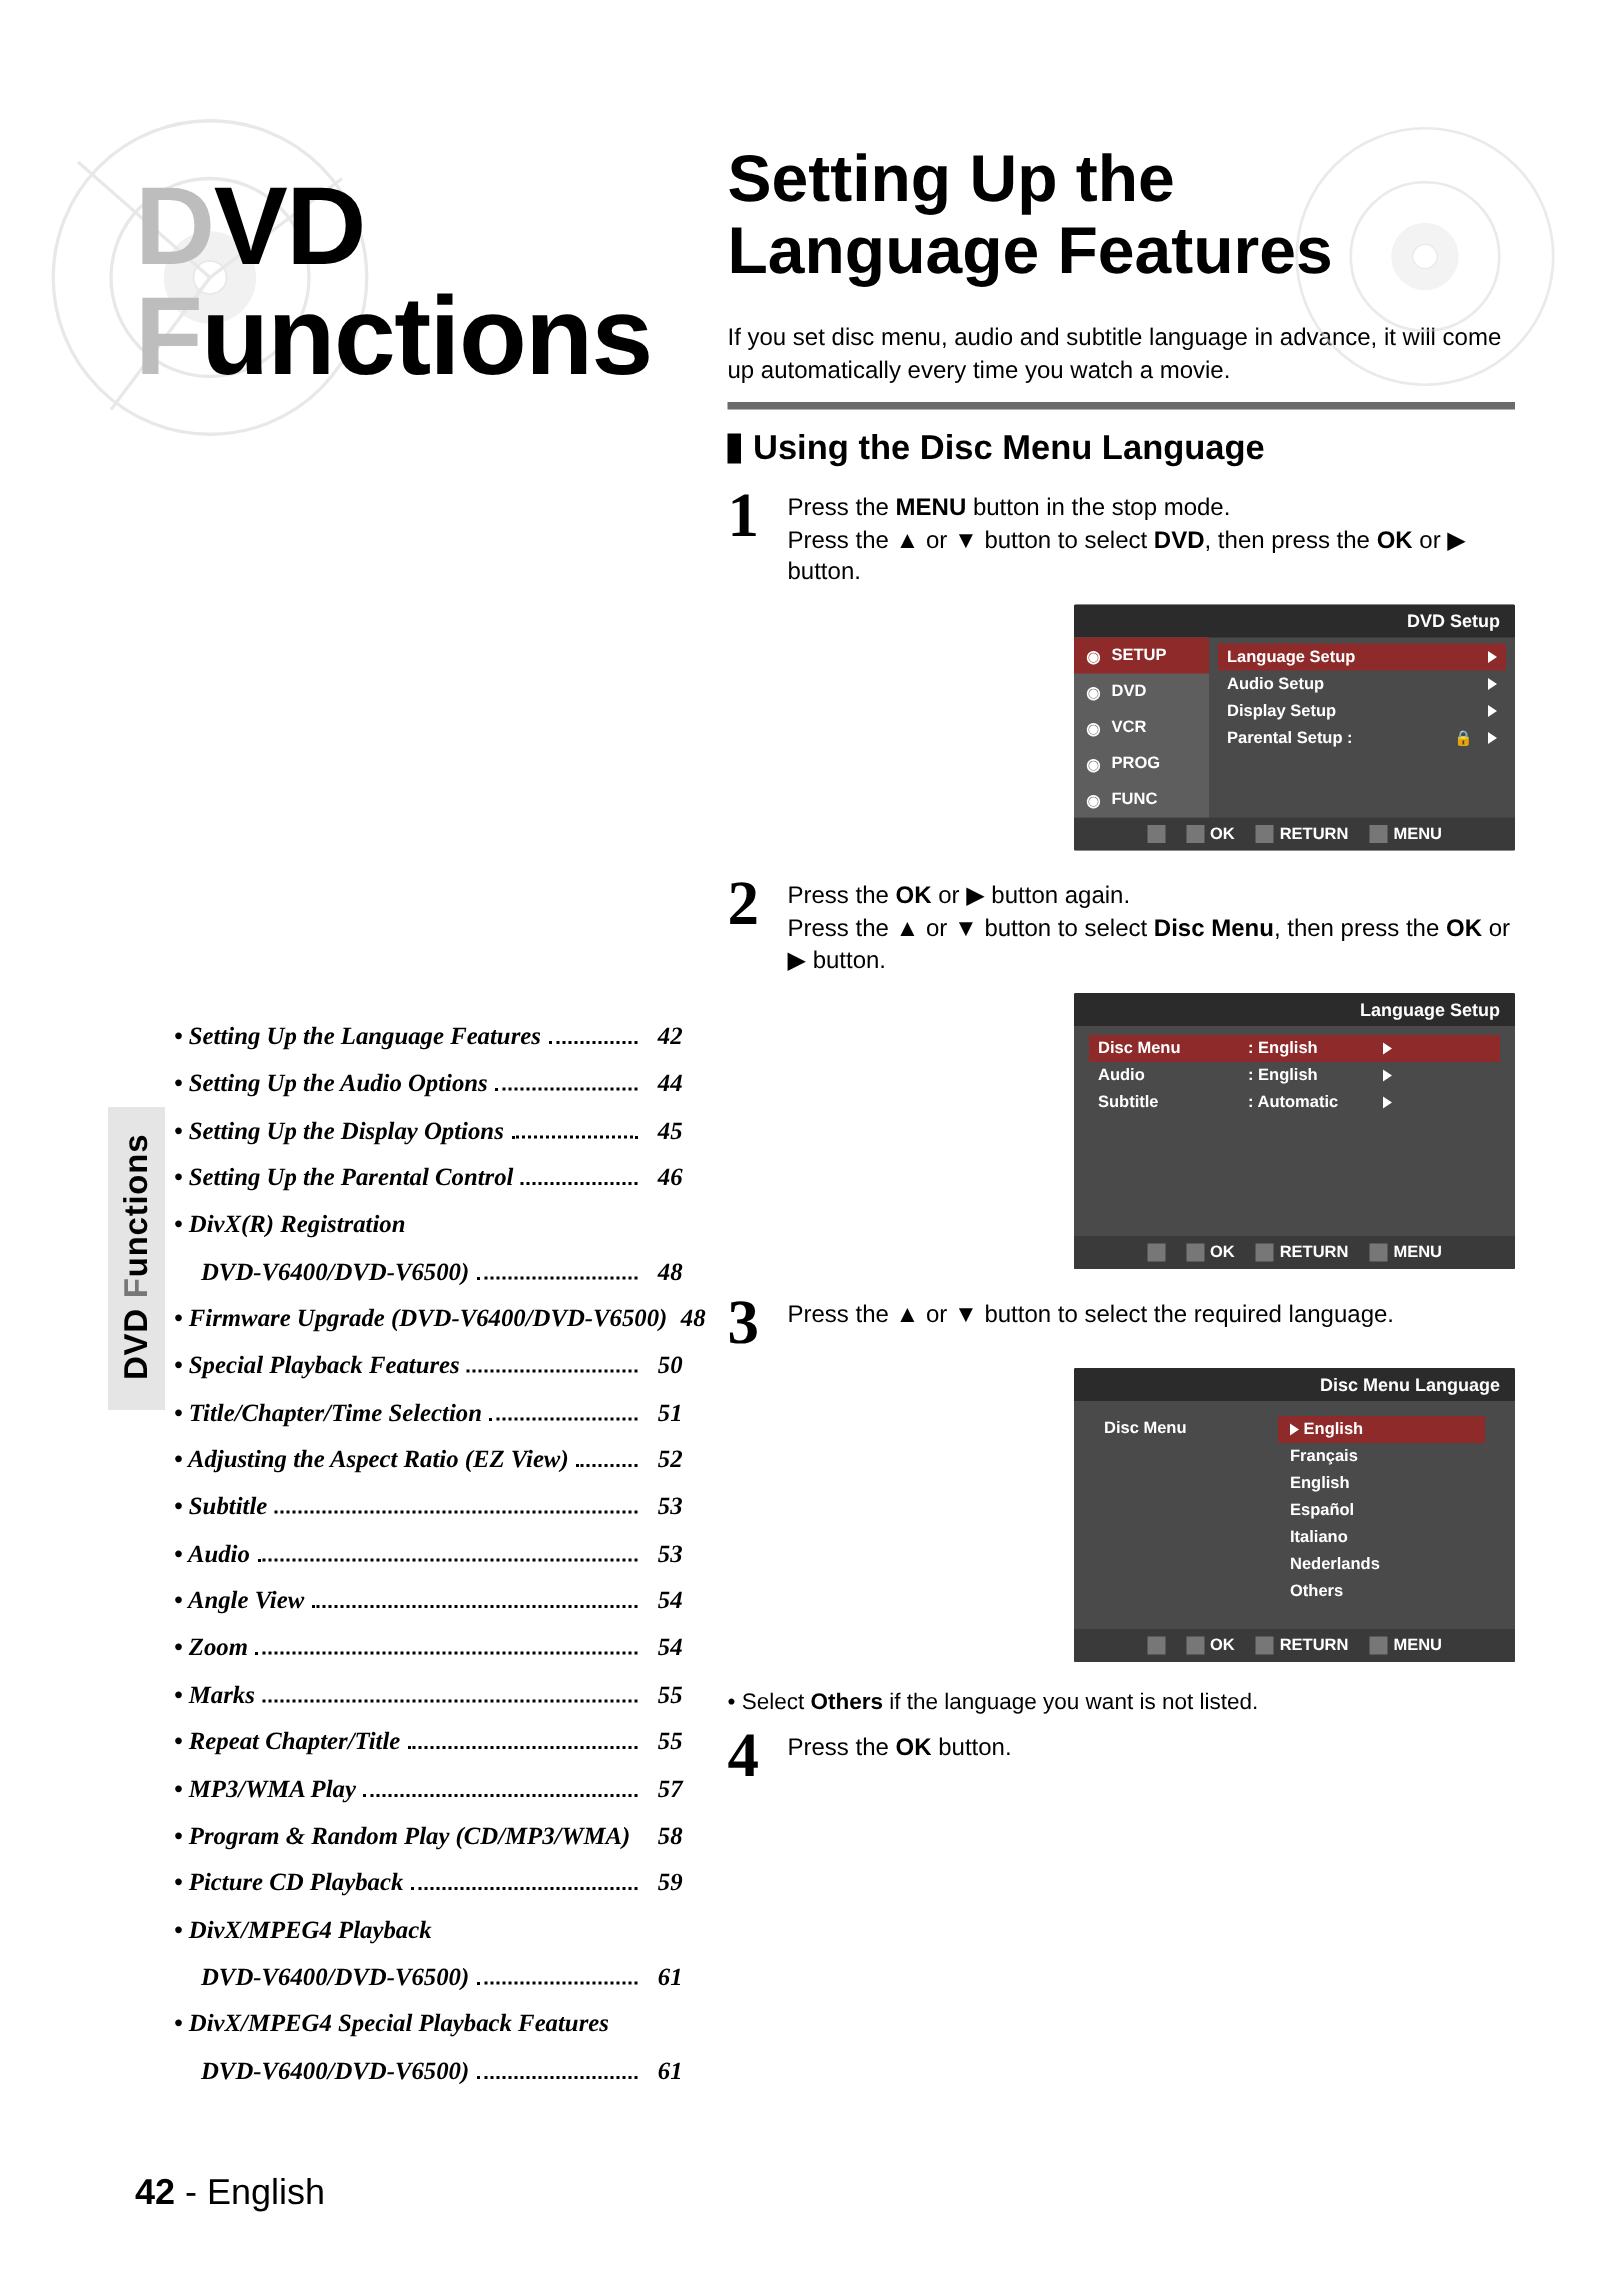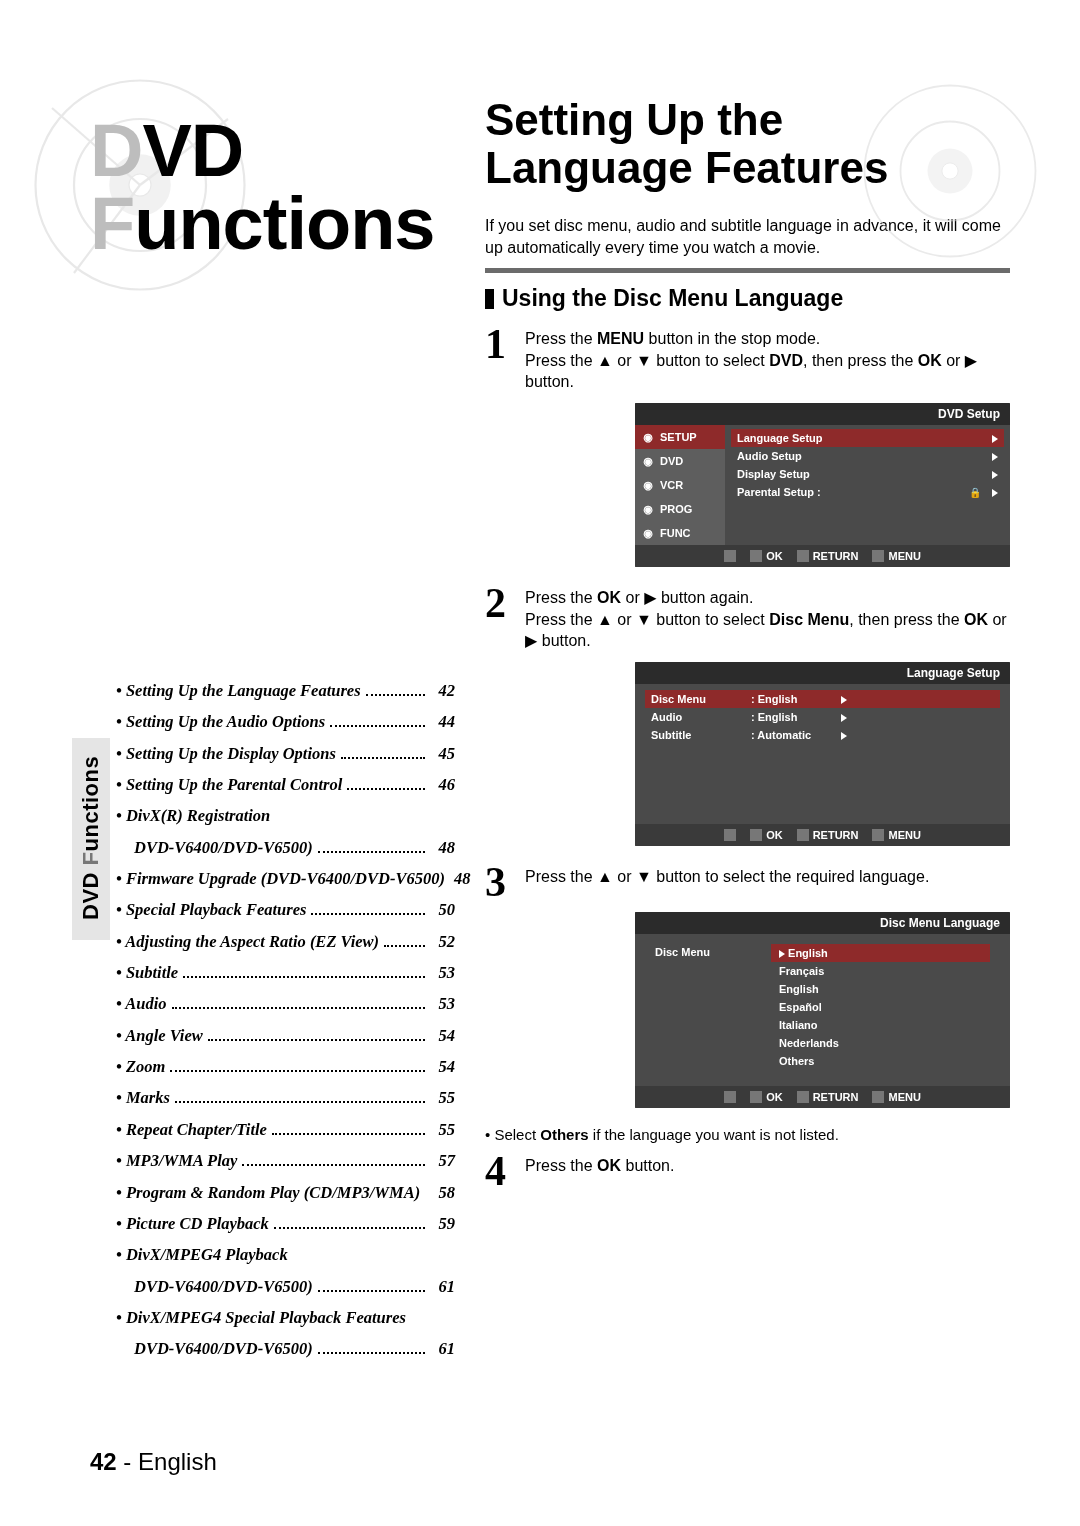--- a/index.html
+++ b/index.html
@@ -53,21 +53,21 @@
   .right h2 { font-family: "Arial Narrow", Arial, sans-serif; font-weight: bold; font-size: 44px; line-height: 1.08; letter-spacing: 0px; margin-bottom: 24px; position: relative; }
   .bg-circles-r { position: absolute; right: -30px; top: -15px; width: 180px; height: 180px; opacity: 0.55; }
   .right .intro { font-size: 16px; font-family: Arial, sans-serif; line-height: 1.35; margin-bottom: 10px; }
   .right hr.bar { height: 5px; background: #6b6b6b; border: none; margin: 4px 0 12px 0; }
   .right h3 { font-family: "Arial Narrow", Arial, sans-serif; font-weight: bold; font-size: 23px; margin-bottom: 14px; display: flex; align-items: center; text-align: center; }
   .right h3::before { content: ""; display: inline-block; width: 9px; height: 20px; background: #000; margin-right: 8px; }
   .step { display: flex; gap: 10px; margin-bottom: 10px; }
   .stepnum { font-family: "Times New Roman", serif; font-weight: bold; font-size: 42px; line-height: 0.9; width: 30px; }
   .steptxt { font-size: 16px; font-family: Arial, sans-serif; line-height: 1.35; flex: 1; padding-top: 2px; }
   .osd {
-    width: 375px; background: #4a4a4a; color: #fff; margin: 8px 0 18px auto;
+    width: 294px; background: #4a4a4a; color: #fff; margin: 8px 0 18px auto;
     font-family: Arial, sans-serif; font-size: 12px; font-weight: bold;
     border-radius: 1px; overflow: hidden;
   }
   .osd .title { text-align: right; background: #2b2b2b; padding: 4px 10px; font-size: 12px; }
   .osd .body { min-height: 100px; display: flex; }
   .osd .leftcol { width: 90px; background: #5e5e5e; }
   .osd .leftcol .item { display: flex; align-items: center; gap: 5px; padding: 5px 6px; font-size: 11px; }
   .osd .leftcol .item.sel { background: #8e2a2a; }
   .osd .leftcol .ic { width: 14px; height: 14px; display: inline-flex; align-items: center; justify-content: center; }
   .osd .rightcol { flex: 1; padding: 4px 6px; }
@@ -151,20 +151,25 @@
             <span class="label">• Firmware Upgrade (DVD-V6400/DVD-V6500)</span>
             <span class="dots"></span>
             <span class="pg">48</span>
           </div>
           <div class="toc-row">
             <span class="label">• Special Playback Features</span>
             <span class="dots"></span>
             <span class="pg">50</span>
           </div>
           <div class="toc-row">
+            <span class="label">• Title/Chapter/Time Selection</span>
+            <span class="dots"></span>
+            <span class="pg">51</span>
+          </div>
+          <div class="toc-row">
             <span class="label">• Adjusting the Aspect Ratio (EZ View)</span>
             <span class="dots"></span>
             <span class="pg">52</span>
           </div>
           <div class="toc-row">
             <span class="label">• Subtitle</span>
             <span class="dots"></span>
             <span class="pg">53</span>
           </div>
           <div class="toc-row">

